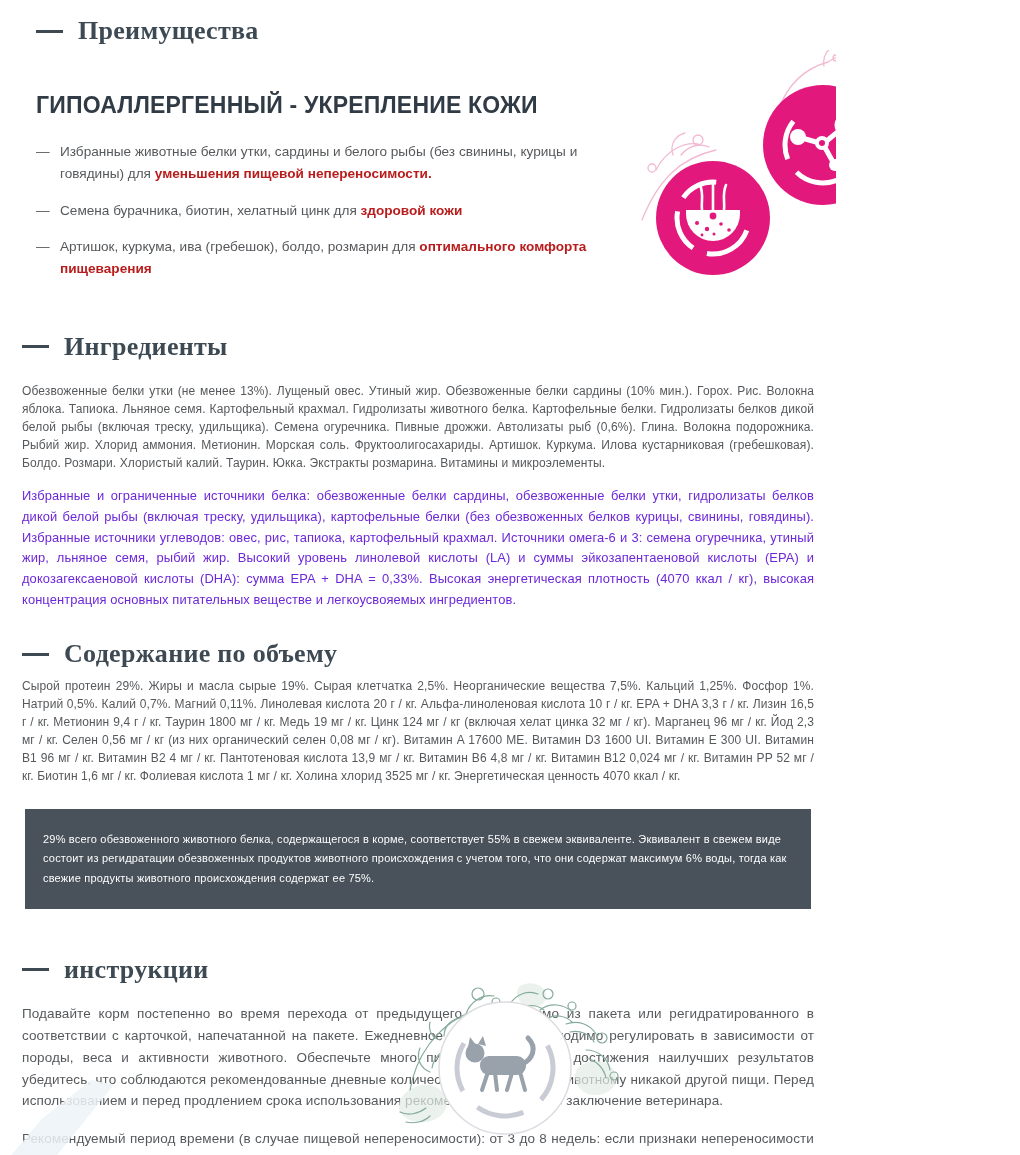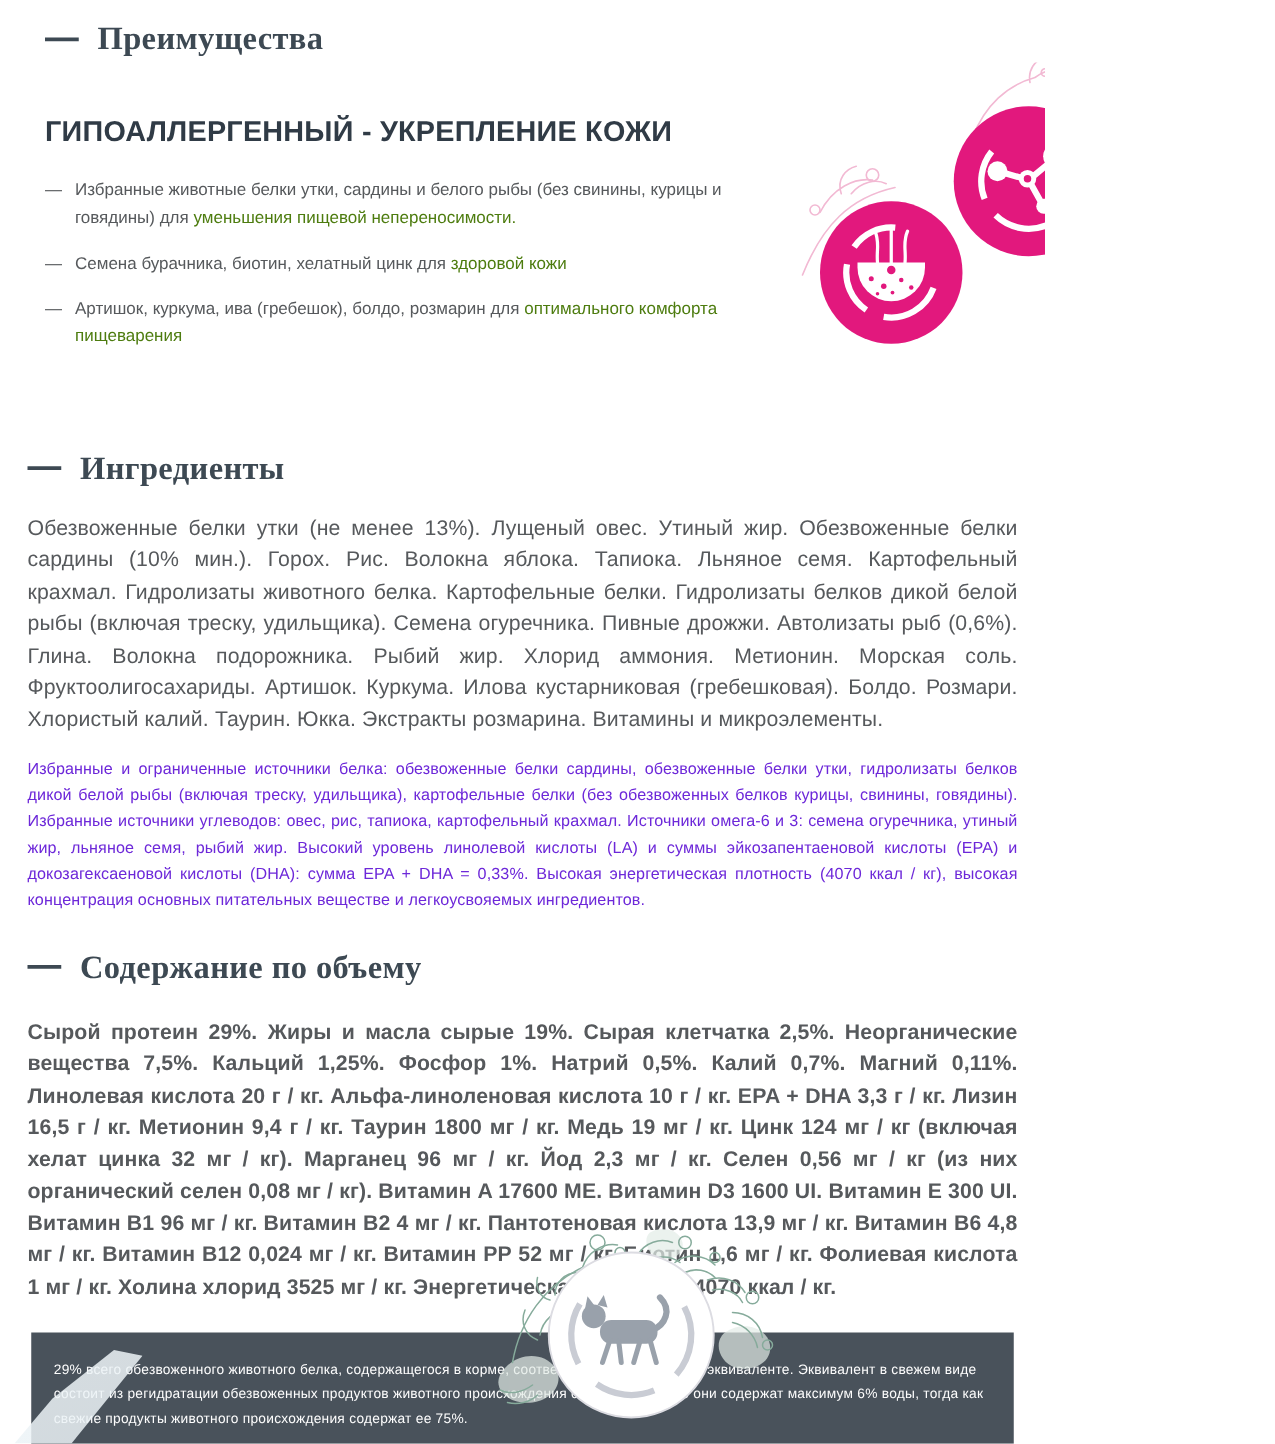--- a/index.html
+++ b/index.html
@@ -9,32 +9,32 @@
   .sec-head{display:flex;align-items:center;gap:15px;color:#3d4953;
             font-family:"Liberation Serif","DejaVu Serif",serif;font-weight:bold;}
   .sec-head .dash{width:27px;height:3px;background:#3d4953;flex:0 0 auto;}
   .sec-head .t{font-size:26px;letter-spacing:.3px;}
   
   #sec-adv{position:relative;padding:16px 0 0 36px;}
   #adv-sub{margin-top:46px;font-size:23px;font-weight:bold;color:#303b46;letter-spacing:.2px;}
   #adv-list{margin-top:22px;width:586px;}
   .b-item{display:flex;margin-bottom:15px;font-size:13.6px;line-height:1.6;color:#56595c;}
   .b-item .bdash{flex:0 0 24px;color:#56595c;}
-  .b-hl{color:#4d7c0f;font-weight:normal;}
+  .b-hl{color:#b91c1c;font-weight:bold;}
   
   #adv-art{position:absolute;left:628px;top:50px;width:390px;height:252px;}
   
   .sec{padding:0 22px;}
-  .para{font-size:17px;line-height:1.5;text-align:justify;color:#56595c;letter-spacing:.1px;}
+  .para{font-size:12px;line-height:1.5;text-align:justify;color:#56595c;letter-spacing:.1px;}
   .para.italic{font-size:12.9px;line-height:1.62;color:#6d28d9;}
-  #sec-ing{margin-top:80px;}
+  #sec-ing{margin-top:52px;}
   #sec-ing .para1{margin-top:20px;}
   #sec-ing .para2{margin-top:14px;}
   #sec-vol{margin-top:28px;}
-  #sec-vol .para1{margin-top:24px;font-weight:bold;}
+  #sec-vol .para1{margin-top:8px;}
   #note-box{position:relative;margin:24px 3px 0 3px;background:#49525b;color:#fdfdfd;
             padding:21px 18px;font-size:11px;line-height:1.75;letter-spacing:.2px;}
   #watermark{position:absolute;left:1001px;top:736px;writing-mode:vertical-rl;
              transform:rotate(180deg);font-size:7px;color:#9aa0a6;letter-spacing:1px;}
   #sec-ins{margin-top:46px;}
   #sec-ins .para{font-size:13.5px;line-height:1.62;}
   #sec-ins .p1{margin-top:18px;}
   #sec-ins .p2{margin-top:16px;}
   
   #footer-art{position:absolute;left:370px;top:980px;width:320px;height:175px;}

